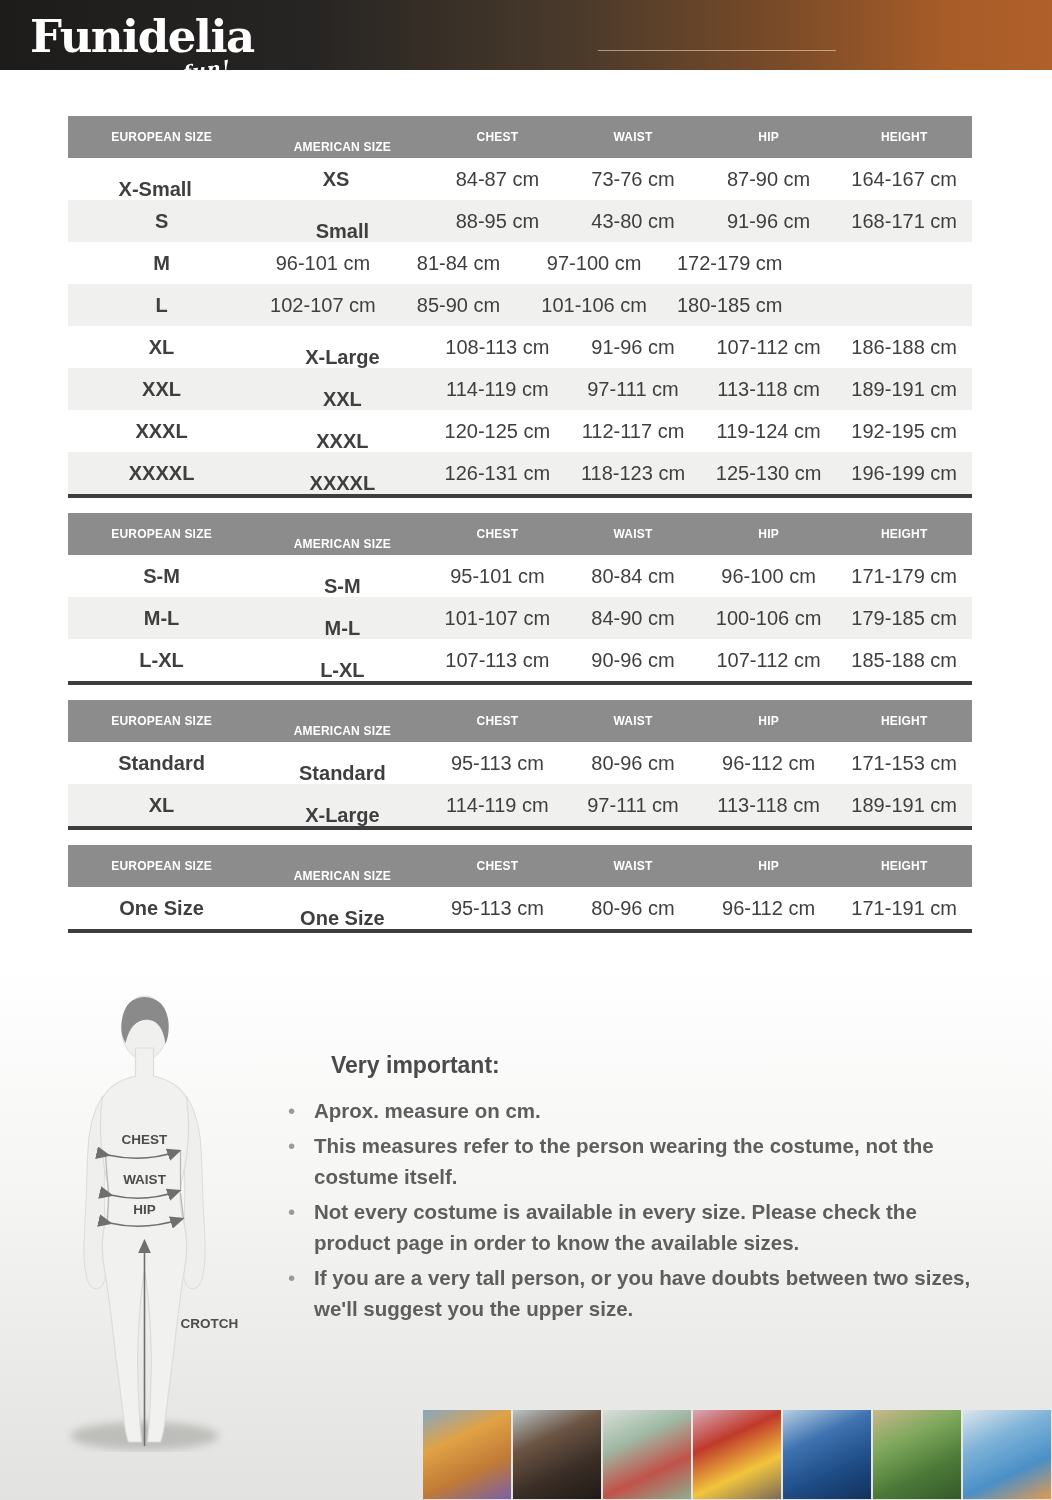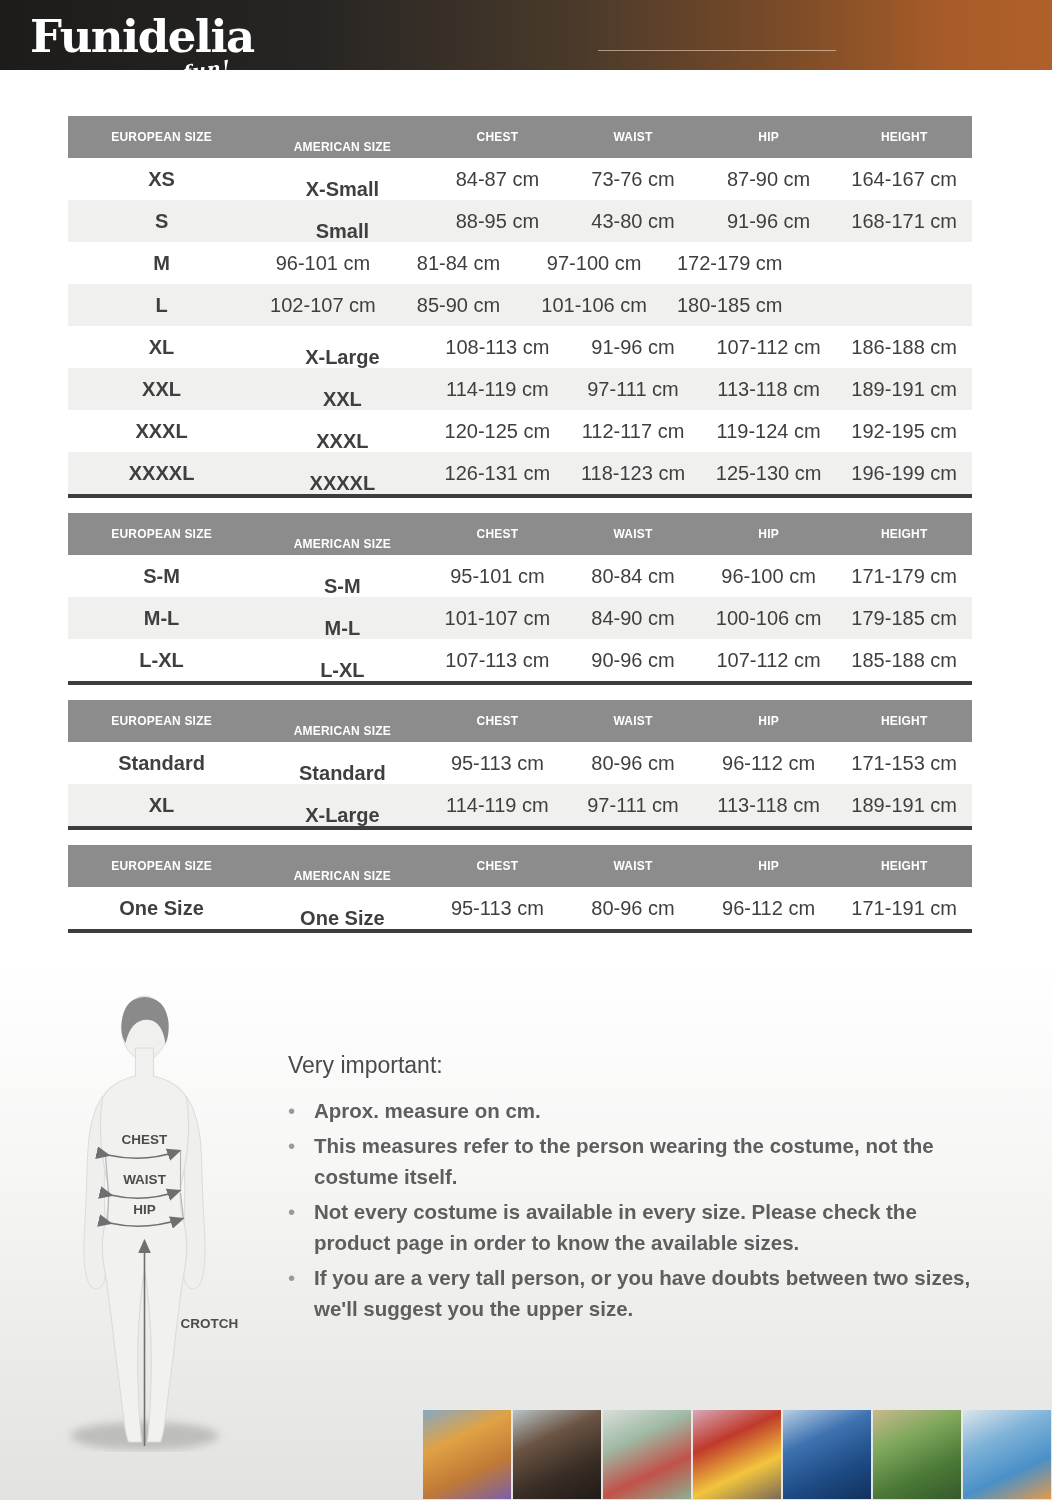--- a/index.html
+++ b/index.html
@@ -29,21 +29,21 @@
   .t-cell { display:flex; align-items:center; justify-content:center; color:#3f3f3f; font-size:20px; }
   .t-cell.b { font-weight:bold; }
   .w0 { width:20.7%; } .w1 { width:19.3%;margin-top:20px; } .w2 { width:15%; } .w3 { width:15%; } .w4 { width:15%; } .w5 { width:15%; }
 
   
   .bottom { position:absolute; left:0; top:960px; width:1052px; height:540px;
             background:linear-gradient(180deg,#ffffff 0%,#f6f6f5 40%,#e2e2e0 100%); }
   .figure-svg { position:absolute; left:42px; top:32px; }
 
   .notes { position:absolute; left:288px; top:92px; width:690px; }
-  .notes h2 { font-size:23px; font-weight:normal; color:#4a4a4a; margin-bottom:16px; }
+  .notes h2 { font-size:23px; font-weight:bold; color:#4a4a4a; margin-bottom:16px;margin-left:43px; }
   .notes ul { list-style:none; }
   .notes li { display:flex; font-size:20.5px; color:#5e5e5e; line-height:31px; margin-bottom:4px; }
   .notes .dot { color:#9a9a9a; width:26px; flex:0 0 26px; }
   .notes .txt { flex:1;font-weight:bold; }
 
   .strip { position:absolute; left:423px; top:450px; display:flex; gap:2px; }
   .tile { width:88px; height:89px; }
 </style>
 </head>
 <body>
@@ -63,22 +63,22 @@
     <section class="size-table">
         <div class="t-hrow">
           <div class="t-hcell w0">EUROPEAN SIZE</div>
           <div class="t-hcell w1">AMERICAN SIZE</div>
           <div class="t-hcell w2">CHEST</div>
           <div class="t-hcell w3">WAIST</div>
           <div class="t-hcell w4">HIP</div>
           <div class="t-hcell w5">HEIGHT</div>
         </div>
         <div class="t-row">
+          <div class="t-cell w1 b">X-Small</div>
           <div class="t-cell w0 b">XS</div>
-          <div class="t-cell w1 b">X-Small</div>
           <div class="t-cell w2">84-87 cm</div>
           <div class="t-cell w3">73-76 cm</div>
           <div class="t-cell w4">87-90 cm</div>
           <div class="t-cell w5">164-167 cm</div>
         </div>
         <div class="t-row alt">
           <div class="t-cell w0 b">S</div>
           <div class="t-cell w1 b">Small</div>
           <div class="t-cell w2">88-95 cm</div>
           <div class="t-cell w3">43-80 cm</div>

